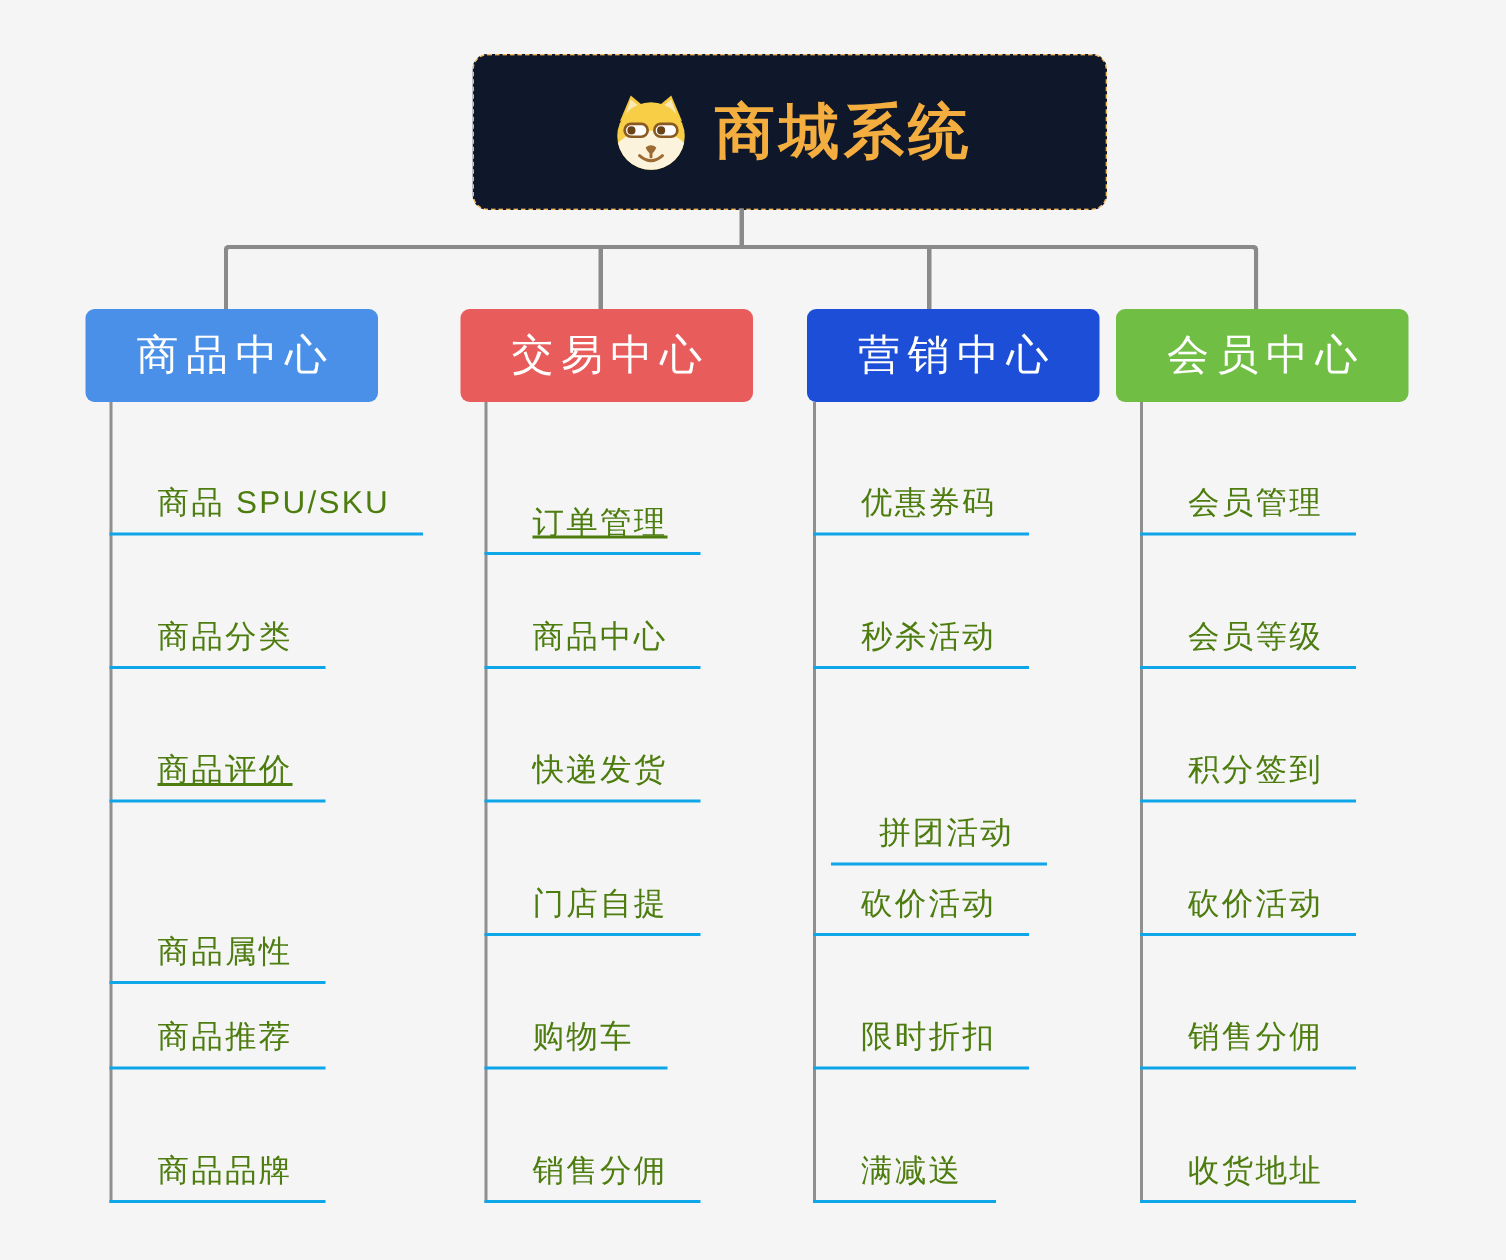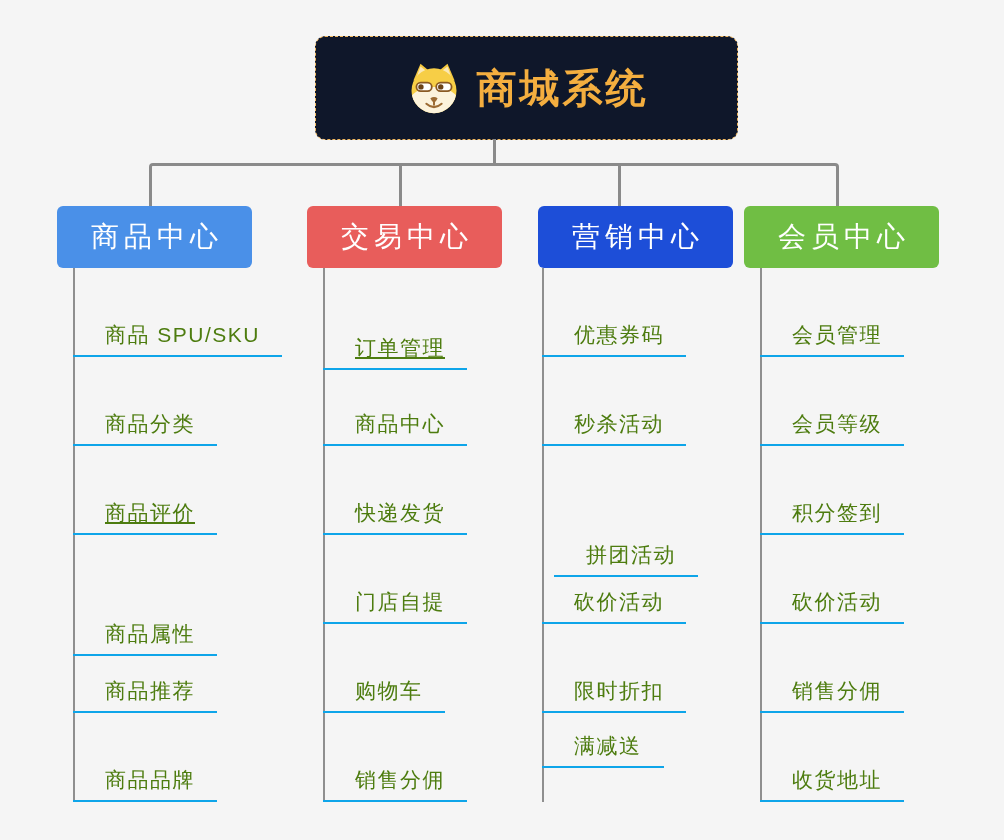--- a/index.html
+++ b/index.html
@@ -100,21 +100,21 @@
   <div class="leaf" style="left:323px;top:495px;">快递发货</div>
   <div class="leaf" style="left:323px;top:673px;">购物车</div>
   <div class="leaf" style="left:323px;top:584px;">门店自提</div>
   <div class="leaf" style="left:323px;top:762px;">销售分佣</div>
 
   <div class="leaf" style="left:542px;top:317px;">优惠券码</div>
   <div class="leaf" style="left:542px;top:406px;">秒杀活动</div>
   <div class="leaf" style="left:554px;top:495px;margin-top:42px;">拼团活动</div>
   <div class="leaf" style="left:542px;top:584px;">砍价活动</div>
   <div class="leaf" style="left:542px;top:673px;">限时折扣</div>
-  <div class="leaf" style="left:542px;top:728px;">满减送</div>
+  <div class="leaf" style="left:542px;top:762px;">满减送</div>
 
   <div class="leaf" style="left:760px;top:317px;">会员管理</div>
   <div class="leaf" style="left:760px;top:406px;">会员等级</div>
   <div class="leaf" style="left:760px;top:495px;">积分签到</div>
   <div class="leaf" style="left:760px;top:584px;">砍价活动</div>
   <div class="leaf" style="left:760px;top:673px;">销售分佣</div>
   <div class="leaf" style="left:760px;top:762px;">收货地址</div>
 
 </div>
 

